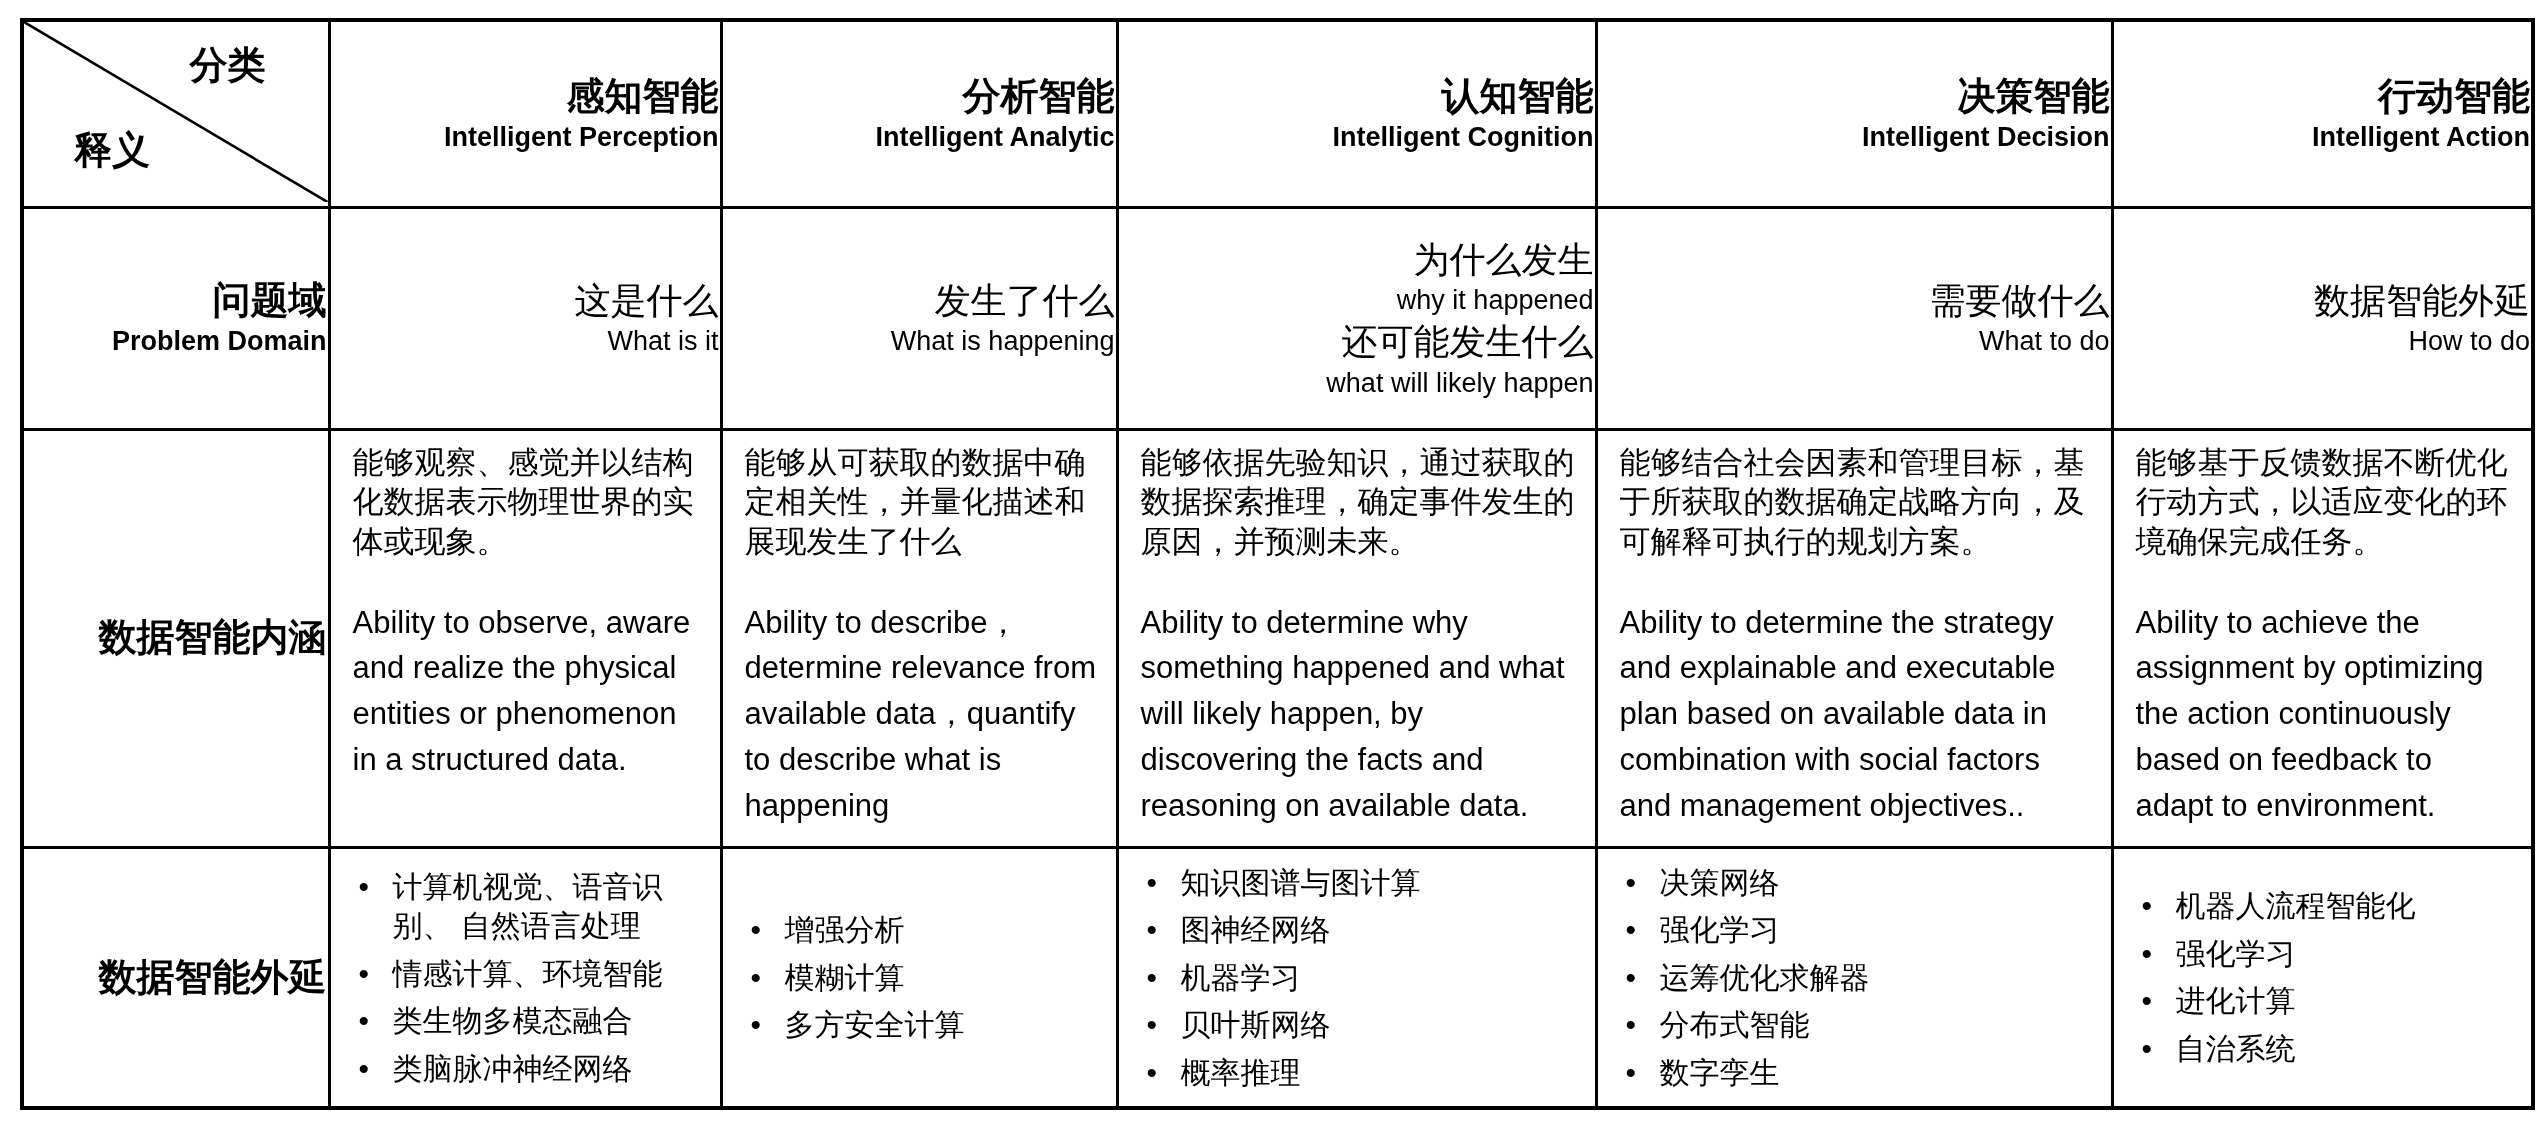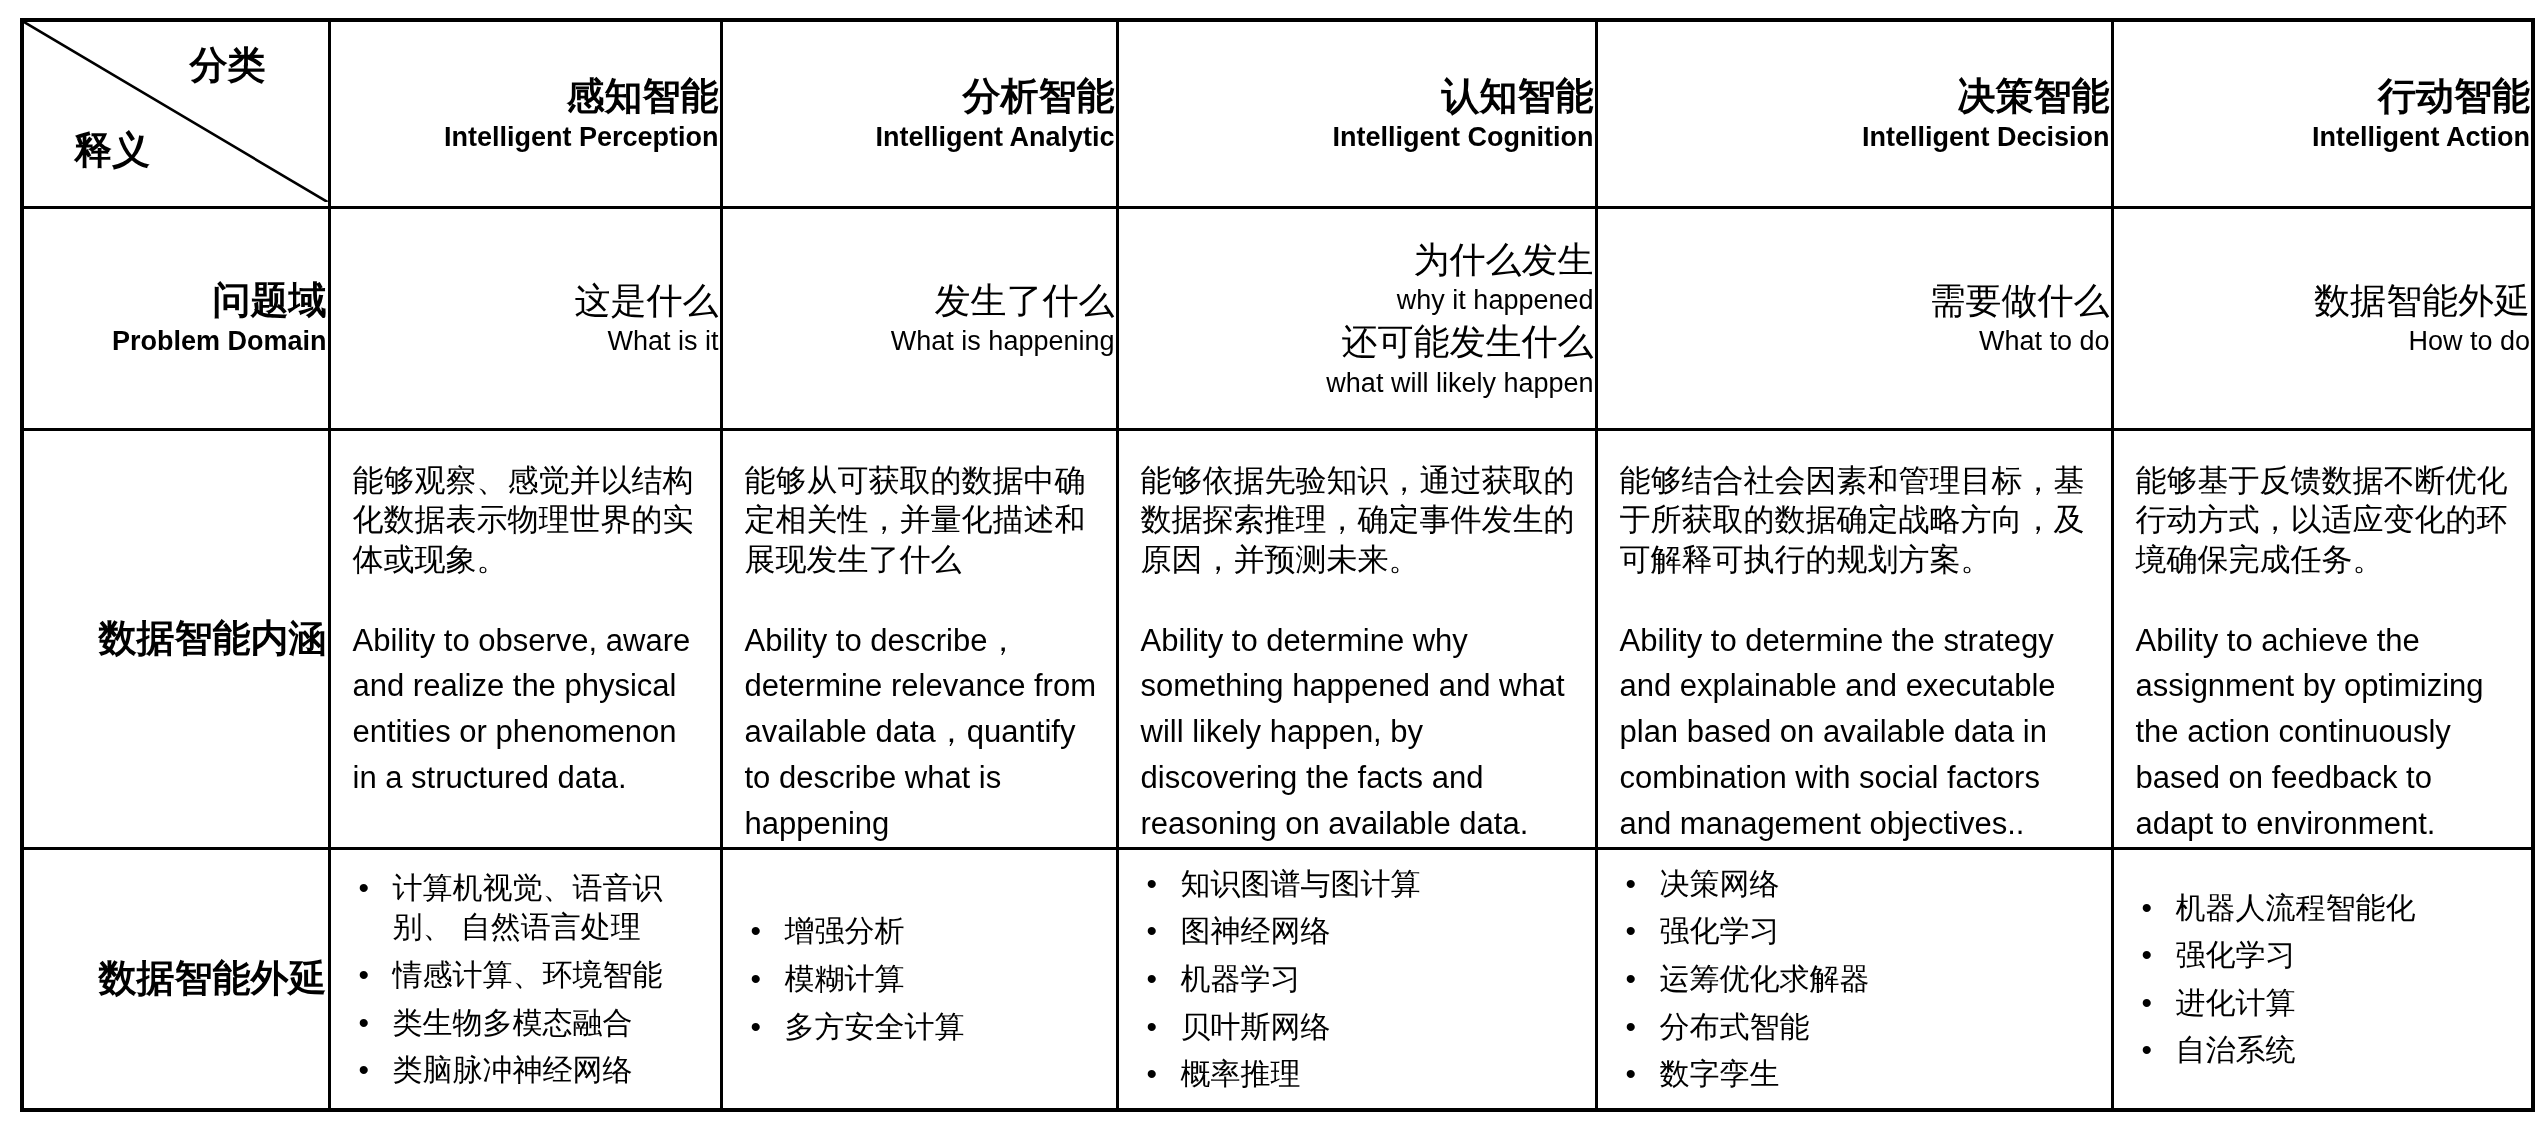--- a/index.html
+++ b/index.html
@@ -24,21 +24,21 @@
   .corner-cell{padding:0;vertical-align:top;}
   .corner-inner{position:relative;width:100%;height:180px;}
   .corner-inner svg{position:absolute;left:0;top:0;width:100%;height:100%;display:block;}
   .corner-tr{position:absolute;top:18px;right:62px;font-size:38px;font-weight:bold;}
   .corner-bl{position:absolute;bottom:26px;left:50px;font-size:38px;font-weight:bold;}
 
   .prob{text-align:right;vertical-align:middle;}
   .p-zh{font-size:36px;line-height:1.32;}
   .p-en{font-size:27px;line-height:1.28;}
 
-  .conn{vertical-align:top;padding:30px 18px 0 22px;}
+  .conn{vertical-align:top;padding:12px 18px 0 22px;}
   .c-zh{font-size:31px;line-height:1.28;margin:0 0 38px 0;}
   .c-en{font-size:31px;line-height:1.48;margin:0;}
 
   .ext{vertical-align:middle;padding:6px 8px 6px 20px;}
   .ext ul{list-style:none;margin:0;padding:0;}
   .ext li{position:relative;padding-left:42px;font-size:30px;line-height:1.32;margin:8px 0;}
   .ext li::before{content:"\2022";position:absolute;left:8px;}
 </style>
 </head>
 <body>

